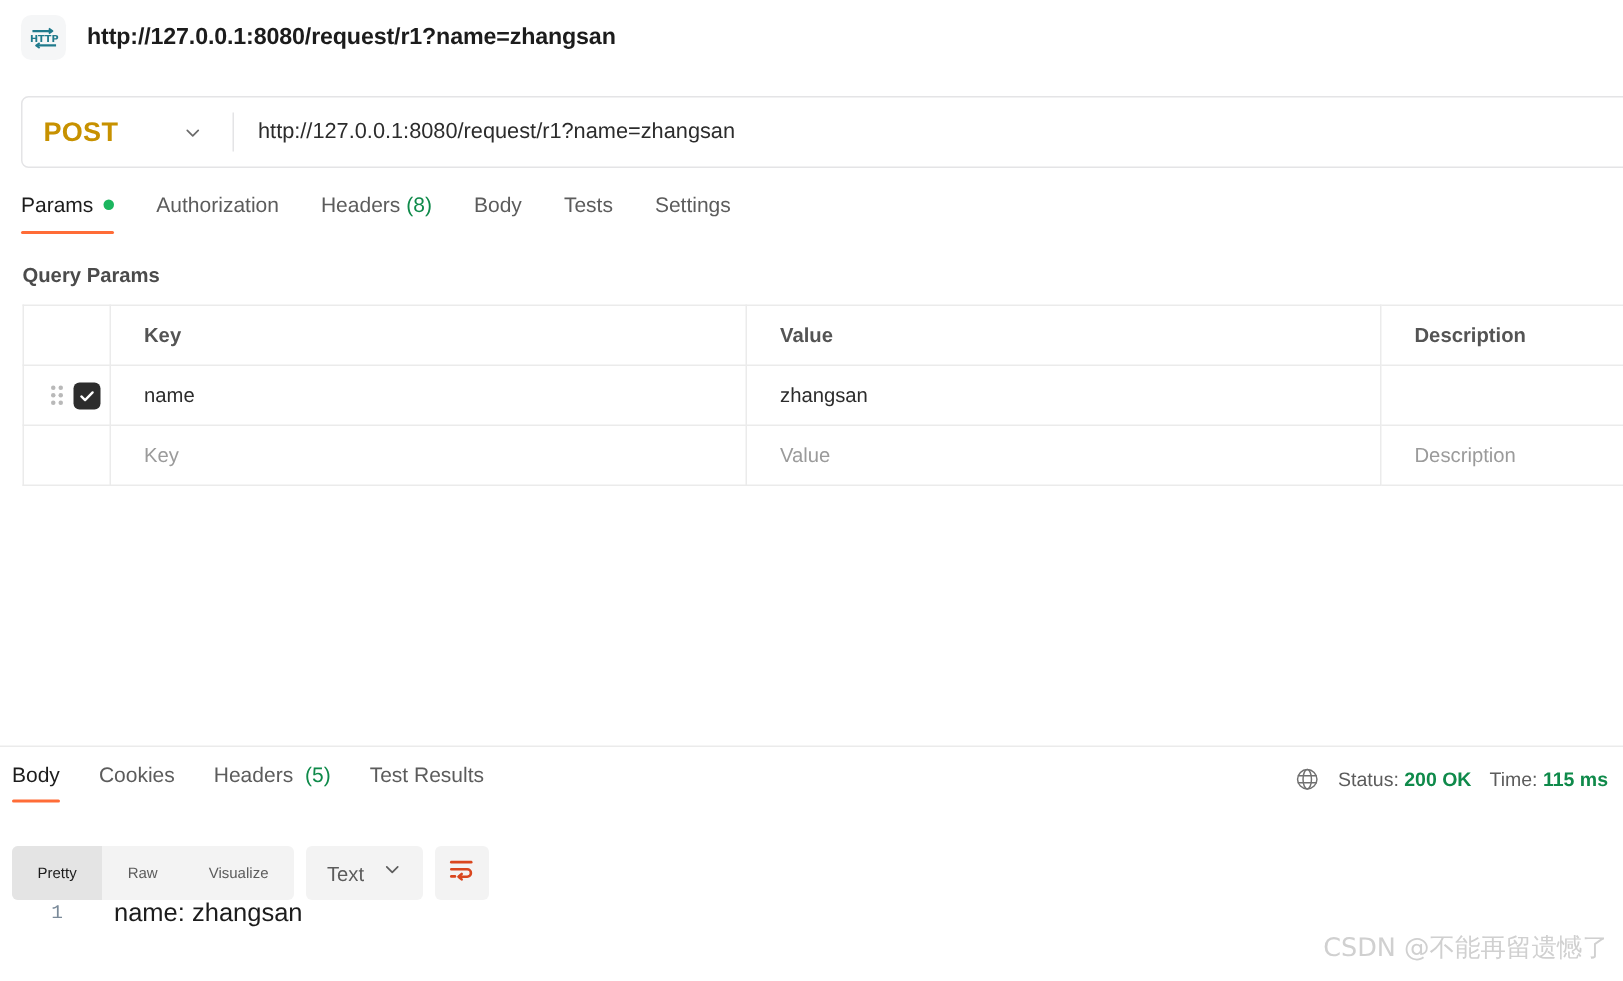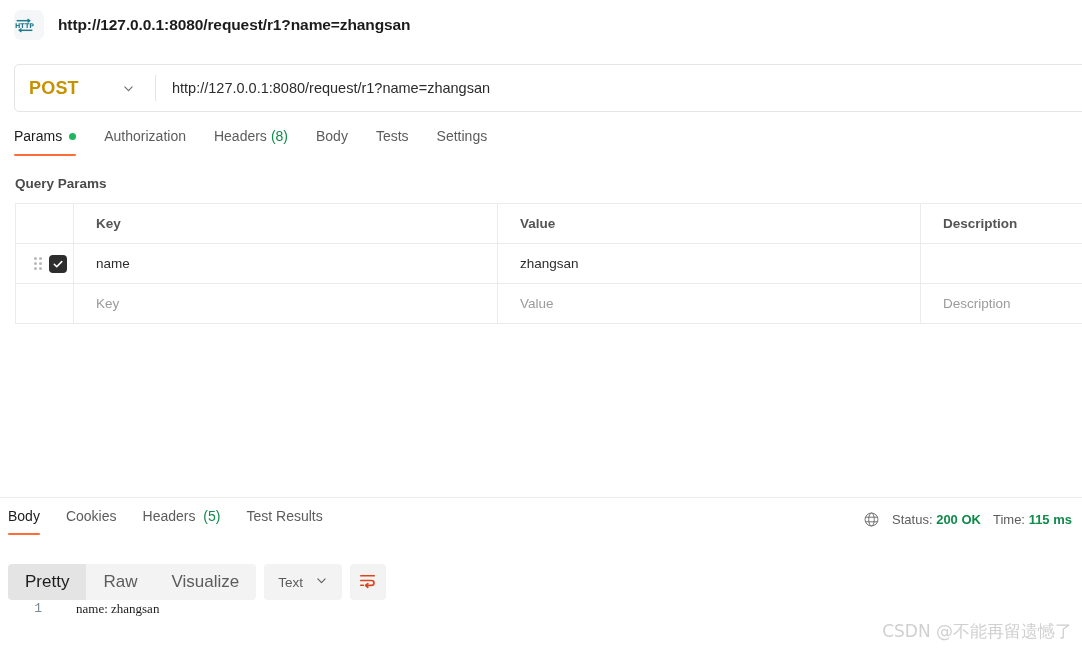--- a/index.html
+++ b/index.html
@@ -12,21 +12,21 @@
   }
   #app { position: relative; width: 1082px; height: 654px; background: #fff; }
 
   
   .titlebar {
     position: absolute; left: 0; top: 0; width: 1082px; height: 50px;
     display: flex; align-items: center; padding-left: 14px;
   }
   .http-icon {
     width: 30px; height: 30px; border-radius: 7px;
-    background: #f5f6f7; display: flex; align-items: center; 
+    background: #f5f6f7; display: flex; align-items: center; justify-content: center;
     flex: none;
   }
   .req-title {
     margin-left: 14px; font-size: 15.5px; font-weight: bold;
     color: #1c1c1c; letter-spacing: -0.1px; white-space: nowrap;
   }
 
   
   .urlbar {
     position: absolute; left: 14px; top: 64px; width: 1090px; height: 48px;
@@ -124,21 +124,21 @@
     position: absolute; right: 10px; top: 511px; display: flex; align-items: center; gap: 12px;
   }
   .globe-ic { display: flex; align-items: center; color: #707070; }
   .status-txt, .time-txt { font-size: 13px; color: #5c5c5c; white-space: nowrap; }
   .ok-val { color: #0f8a4a; font-weight: bold; }
 
   
   .viewbar { position: absolute; left: 8px; top: 564px; display: flex; align-items: center; gap: 8px; }
   .seg-group { display: flex; background: #f3f3f3; border-radius: 4px; overflow: hidden; height: 36px; }
   .seg {
-    display: flex; align-items: center; padding: 0 17px; font-size: 17px;
+    display: flex; align-items: center; padding: 0 17px; font-size: 10px;
     color: #5c5c5c; cursor: pointer; white-space: nowrap;
   }
   .seg.active { background: #e4e4e4; color: #1c1c1c; }
   .type-box {
     display: flex; align-items: center; gap: 12px; height: 36px; padding: 0 14px;
     background: #f3f3f3; border-radius: 4px; cursor: pointer;
   }
   .type-label { font-size: 13.5px; color: #5c5c5c; }
   .wrap-btn {
     width: 36px; height: 36px; background: #f3f3f3; border-radius: 4px;
@@ -146,21 +146,21 @@
   }
 
   
   .body-view { position: absolute; left: 8px; top: 598px; right: 0; display: flex; }
   .gutter {
     width: 44px; text-align: right; padding-right: 10px;
     font-family: "Liberation Mono", monospace; font-size: 13px; color: #7a8a99;
     line-height: 22px; user-select: none;
   }
   .code-line {
-    font-family: Liberation Serif, serif; font-size: 13px; color: #1c1c1c;
+    font-family: Liberation Sans, sans-serif; font-size: 17px; color: #1c1c1c;
     line-height: 22px; padding-left: 24px; white-space: pre;
   }
 
   
   .watermark {
     position: absolute; right: 10px; bottom: 11px;
     font-size: 17px; color: #d0d0d0; white-space: nowrap;
     font-family: "DejaVu Sans", sans-serif;
   }
 </style>

